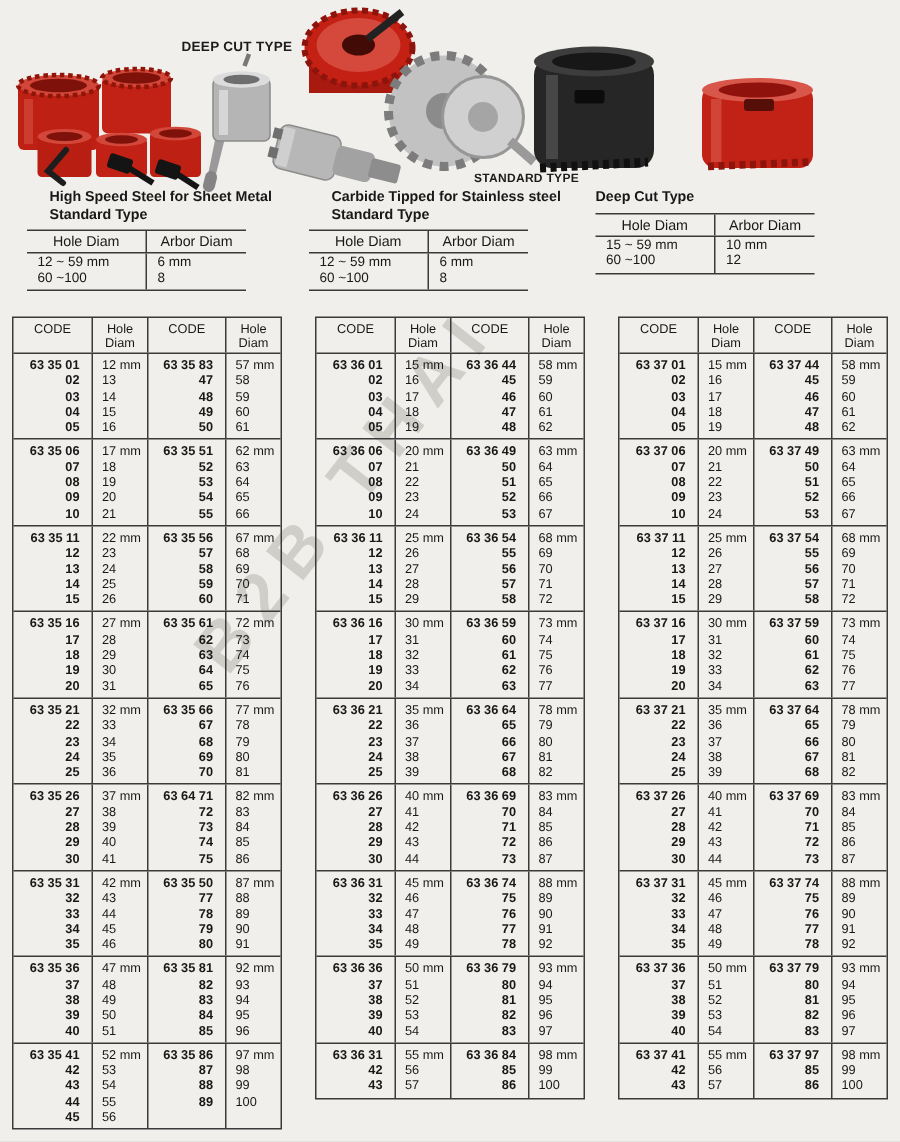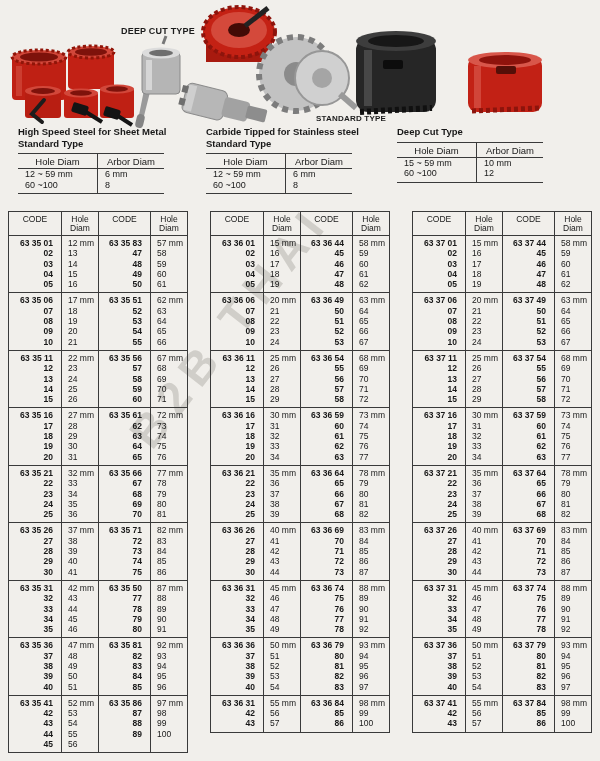--- a/index.html
+++ b/index.html
@@ -8,21 +8,21 @@
   
   .page-title{position:absolute;top:10px;left:27px;font-size:20px;font-weight:bold;
               font-style:italic;letter-spacing:.4px;z-index:3;}
   .photo-label{position:absolute;font-weight:bold;z-index:3;color:#1c1c1c;}
   .photo-label.deep{top:26px;left:121px;font-size:9px;letter-spacing:.2px;}
   .photo-label.std{top:114px;left:316px;font-size:8px;letter-spacing:.2px;}
   .banner-svg{position:absolute;top:0;left:0;z-index:2;}
   
   .sections{position:absolute;top:126px;left:0;width:600px;height:84px;z-index:3;}
   .section{position:absolute;top:0;}
-  .section .t1,.section .t2{font-size:9.5px;font-weight:bold;line-height:11.5px;white-space:nowrap;}
+  .section .t1,.section .t2{font-size:9.5px;font-weight:bold;line-height:11.5px;white-space:nowrap;margin-left:15px;}
   .spec{width:146px;margin-top:4px;border-top:1.4px solid #3a3a3a;border-bottom:1.4px solid #3a3a3a;}
   .spec .spec-hd{display:grid;grid-template-columns:80px 1fr;border-bottom:1px solid #3a3a3a;}
   .spec .spec-hd span{text-align:center;font-size:9.5px;padding:2px 0 1px;}
   .spec .spec-row{display:grid;grid-template-columns:80px 1fr;}
   .spec .spec-row span{font-size:9px;line-height:10.5px;padding-left:7px;}
   .spec .spec-row:first-of-type span{padding-top:2px;}
   .spec .spec-row:last-of-type span{padding-bottom:3px;}
   .spec .spec-hd span:first-child,.spec .spec-row span:first-child{border-right:1px solid #3a3a3a;}
   .sec-1{left:18px;}  .sec-2{left:206px;}  .sec-3{left:381px;}
   .sec-3 .t2,.sec-3 .spec{margin-left:16px;}
@@ -243,21 +243,21 @@
         </div>
         <div class="grp">
           <div class="cell code-cell"><div class="ln">63 35 21</div><div class="ln">22</div><div class="ln">23</div><div class="ln">24</div><div class="ln">25</div></div>
           <div class="cell diam-cell"><div class="ln">32 mm</div><div class="ln">33</div><div class="ln">34</div><div class="ln">35</div><div class="ln">36</div></div>
           <div class="cell code-cell"><div class="ln">63 35 66</div><div class="ln">67</div><div class="ln">68</div><div class="ln">69</div><div class="ln">70</div></div>
           <div class="cell diam-cell"><div class="ln">77 mm</div><div class="ln">78</div><div class="ln">79</div><div class="ln">80</div><div class="ln">81</div></div>
         </div>
         <div class="grp">
           <div class="cell code-cell"><div class="ln">63 35 26</div><div class="ln">27</div><div class="ln">28</div><div class="ln">29</div><div class="ln">30</div></div>
           <div class="cell diam-cell"><div class="ln">37 mm</div><div class="ln">38</div><div class="ln">39</div><div class="ln">40</div><div class="ln">41</div></div>
-          <div class="cell code-cell"><div class="ln">63 35 71</div><div class="ln">72</div><div class="ln">73</div><div class="ln">74</div><div class="ln">75</div></div>
+          <div class="cell code-cell"><div class="ln">63 64 71</div><div class="ln">72</div><div class="ln">73</div><div class="ln">74</div><div class="ln">75</div></div>
           <div class="cell diam-cell"><div class="ln">82 mm</div><div class="ln">83</div><div class="ln">84</div><div class="ln">85</div><div class="ln">86</div></div>
         </div>
         <div class="grp">
           <div class="cell code-cell"><div class="ln">63 35 31</div><div class="ln">32</div><div class="ln">33</div><div class="ln">34</div><div class="ln">35</div></div>
           <div class="cell diam-cell"><div class="ln">42 mm</div><div class="ln">43</div><div class="ln">44</div><div class="ln">45</div><div class="ln">46</div></div>
           <div class="cell code-cell"><div class="ln">63 35 50</div><div class="ln">77</div><div class="ln">78</div><div class="ln">79</div><div class="ln">80</div></div>
           <div class="cell diam-cell"><div class="ln">87 mm</div><div class="ln">88</div><div class="ln">89</div><div class="ln">90</div><div class="ln">91</div></div>
         </div>
         <div class="grp">
           <div class="cell code-cell"><div class="ln">63 35 36</div><div class="ln">37</div><div class="ln">38</div><div class="ln">39</div><div class="ln">40</div></div>
@@ -385,19 +385,19 @@
         </div>
         <div class="grp">
           <div class="cell code-cell"><div class="ln">63 37 36</div><div class="ln">37</div><div class="ln">38</div><div class="ln">39</div><div class="ln">40</div></div>
           <div class="cell diam-cell"><div class="ln">50 mm</div><div class="ln">51</div><div class="ln">52</div><div class="ln">53</div><div class="ln">54</div></div>
           <div class="cell code-cell"><div class="ln">63 37 79</div><div class="ln">80</div><div class="ln">81</div><div class="ln">82</div><div class="ln">83</div></div>
           <div class="cell diam-cell"><div class="ln">93 mm</div><div class="ln">94</div><div class="ln">95</div><div class="ln">96</div><div class="ln">97</div></div>
         </div>
         <div class="grp">
           <div class="cell code-cell"><div class="ln">63 37 41</div><div class="ln">42</div><div class="ln">43</div></div>
           <div class="cell diam-cell"><div class="ln">55 mm</div><div class="ln">56</div><div class="ln">57</div></div>
-          <div class="cell code-cell"><div class="ln">63 37 84</div><div class="ln">85</div><div class="ln">86</div></div>
+          <div class="cell code-cell"><div class="ln">63 37 97</div><div class="ln">85</div><div class="ln">86</div></div>
           <div class="cell diam-cell"><div class="ln">98 mm</div><div class="ln">99</div><div class="ln">100</div></div>
         </div>
       </div>
     </div>
 
 </div>
 
 </body></html>

